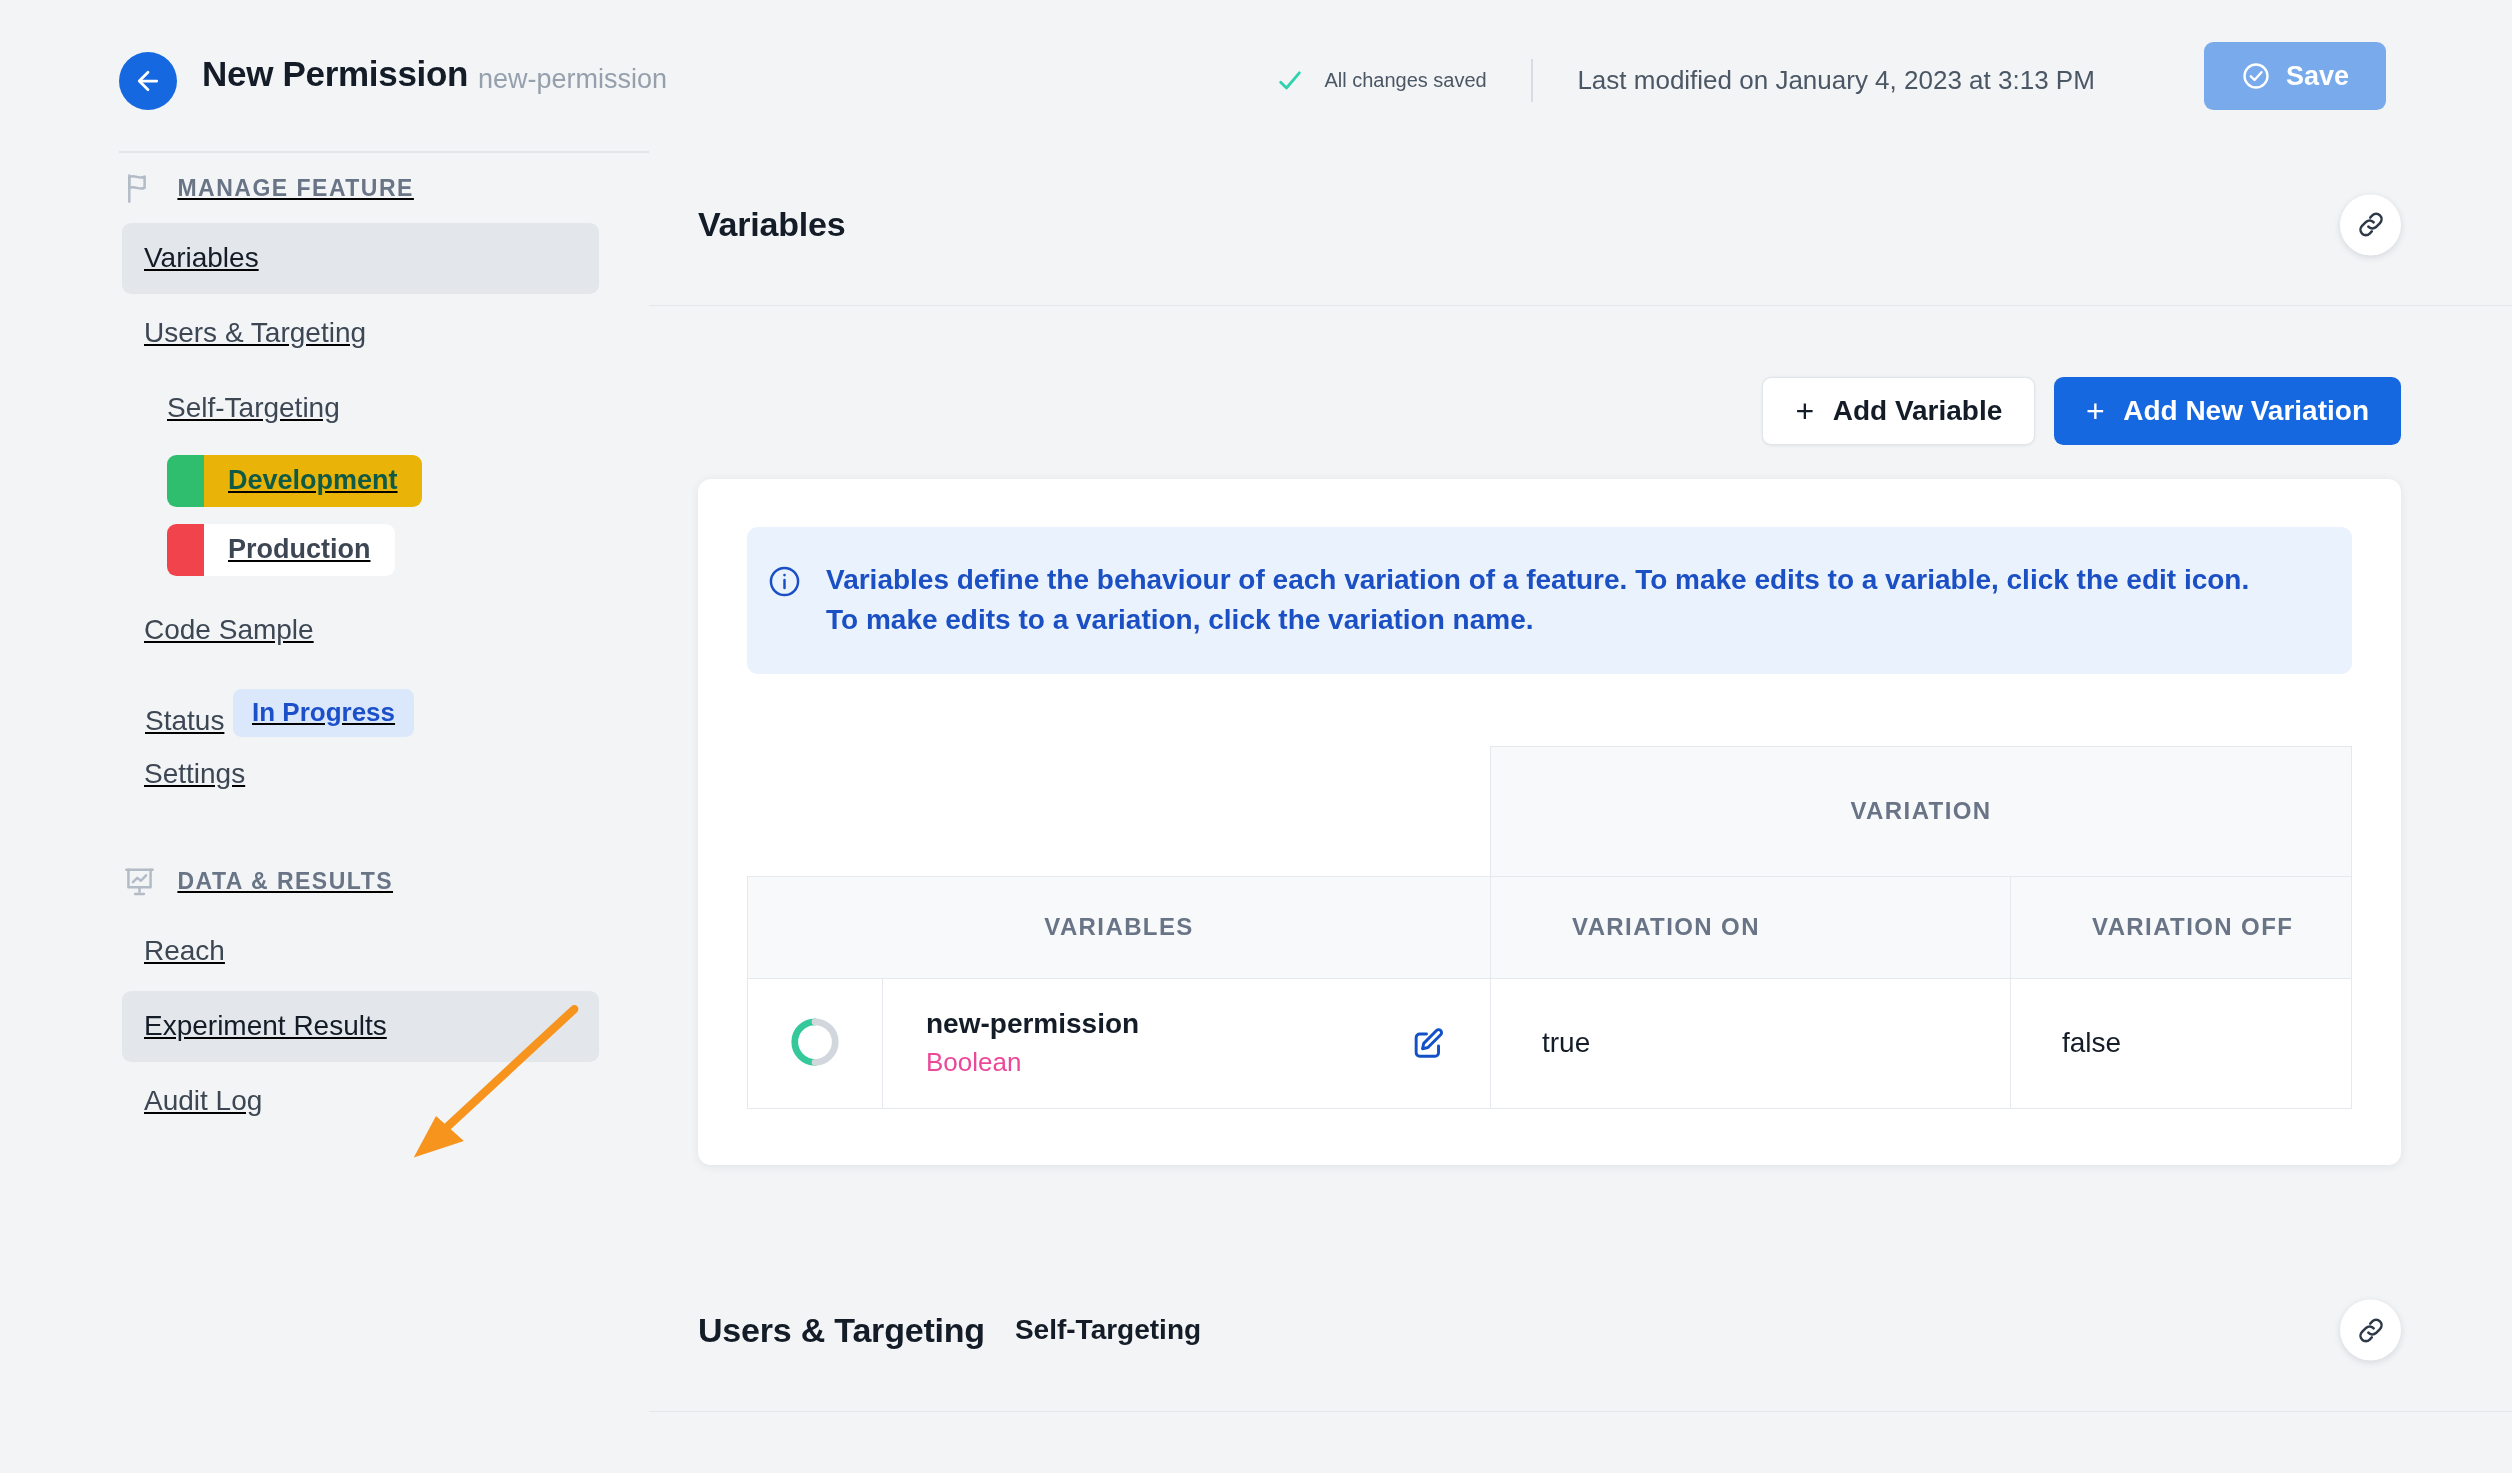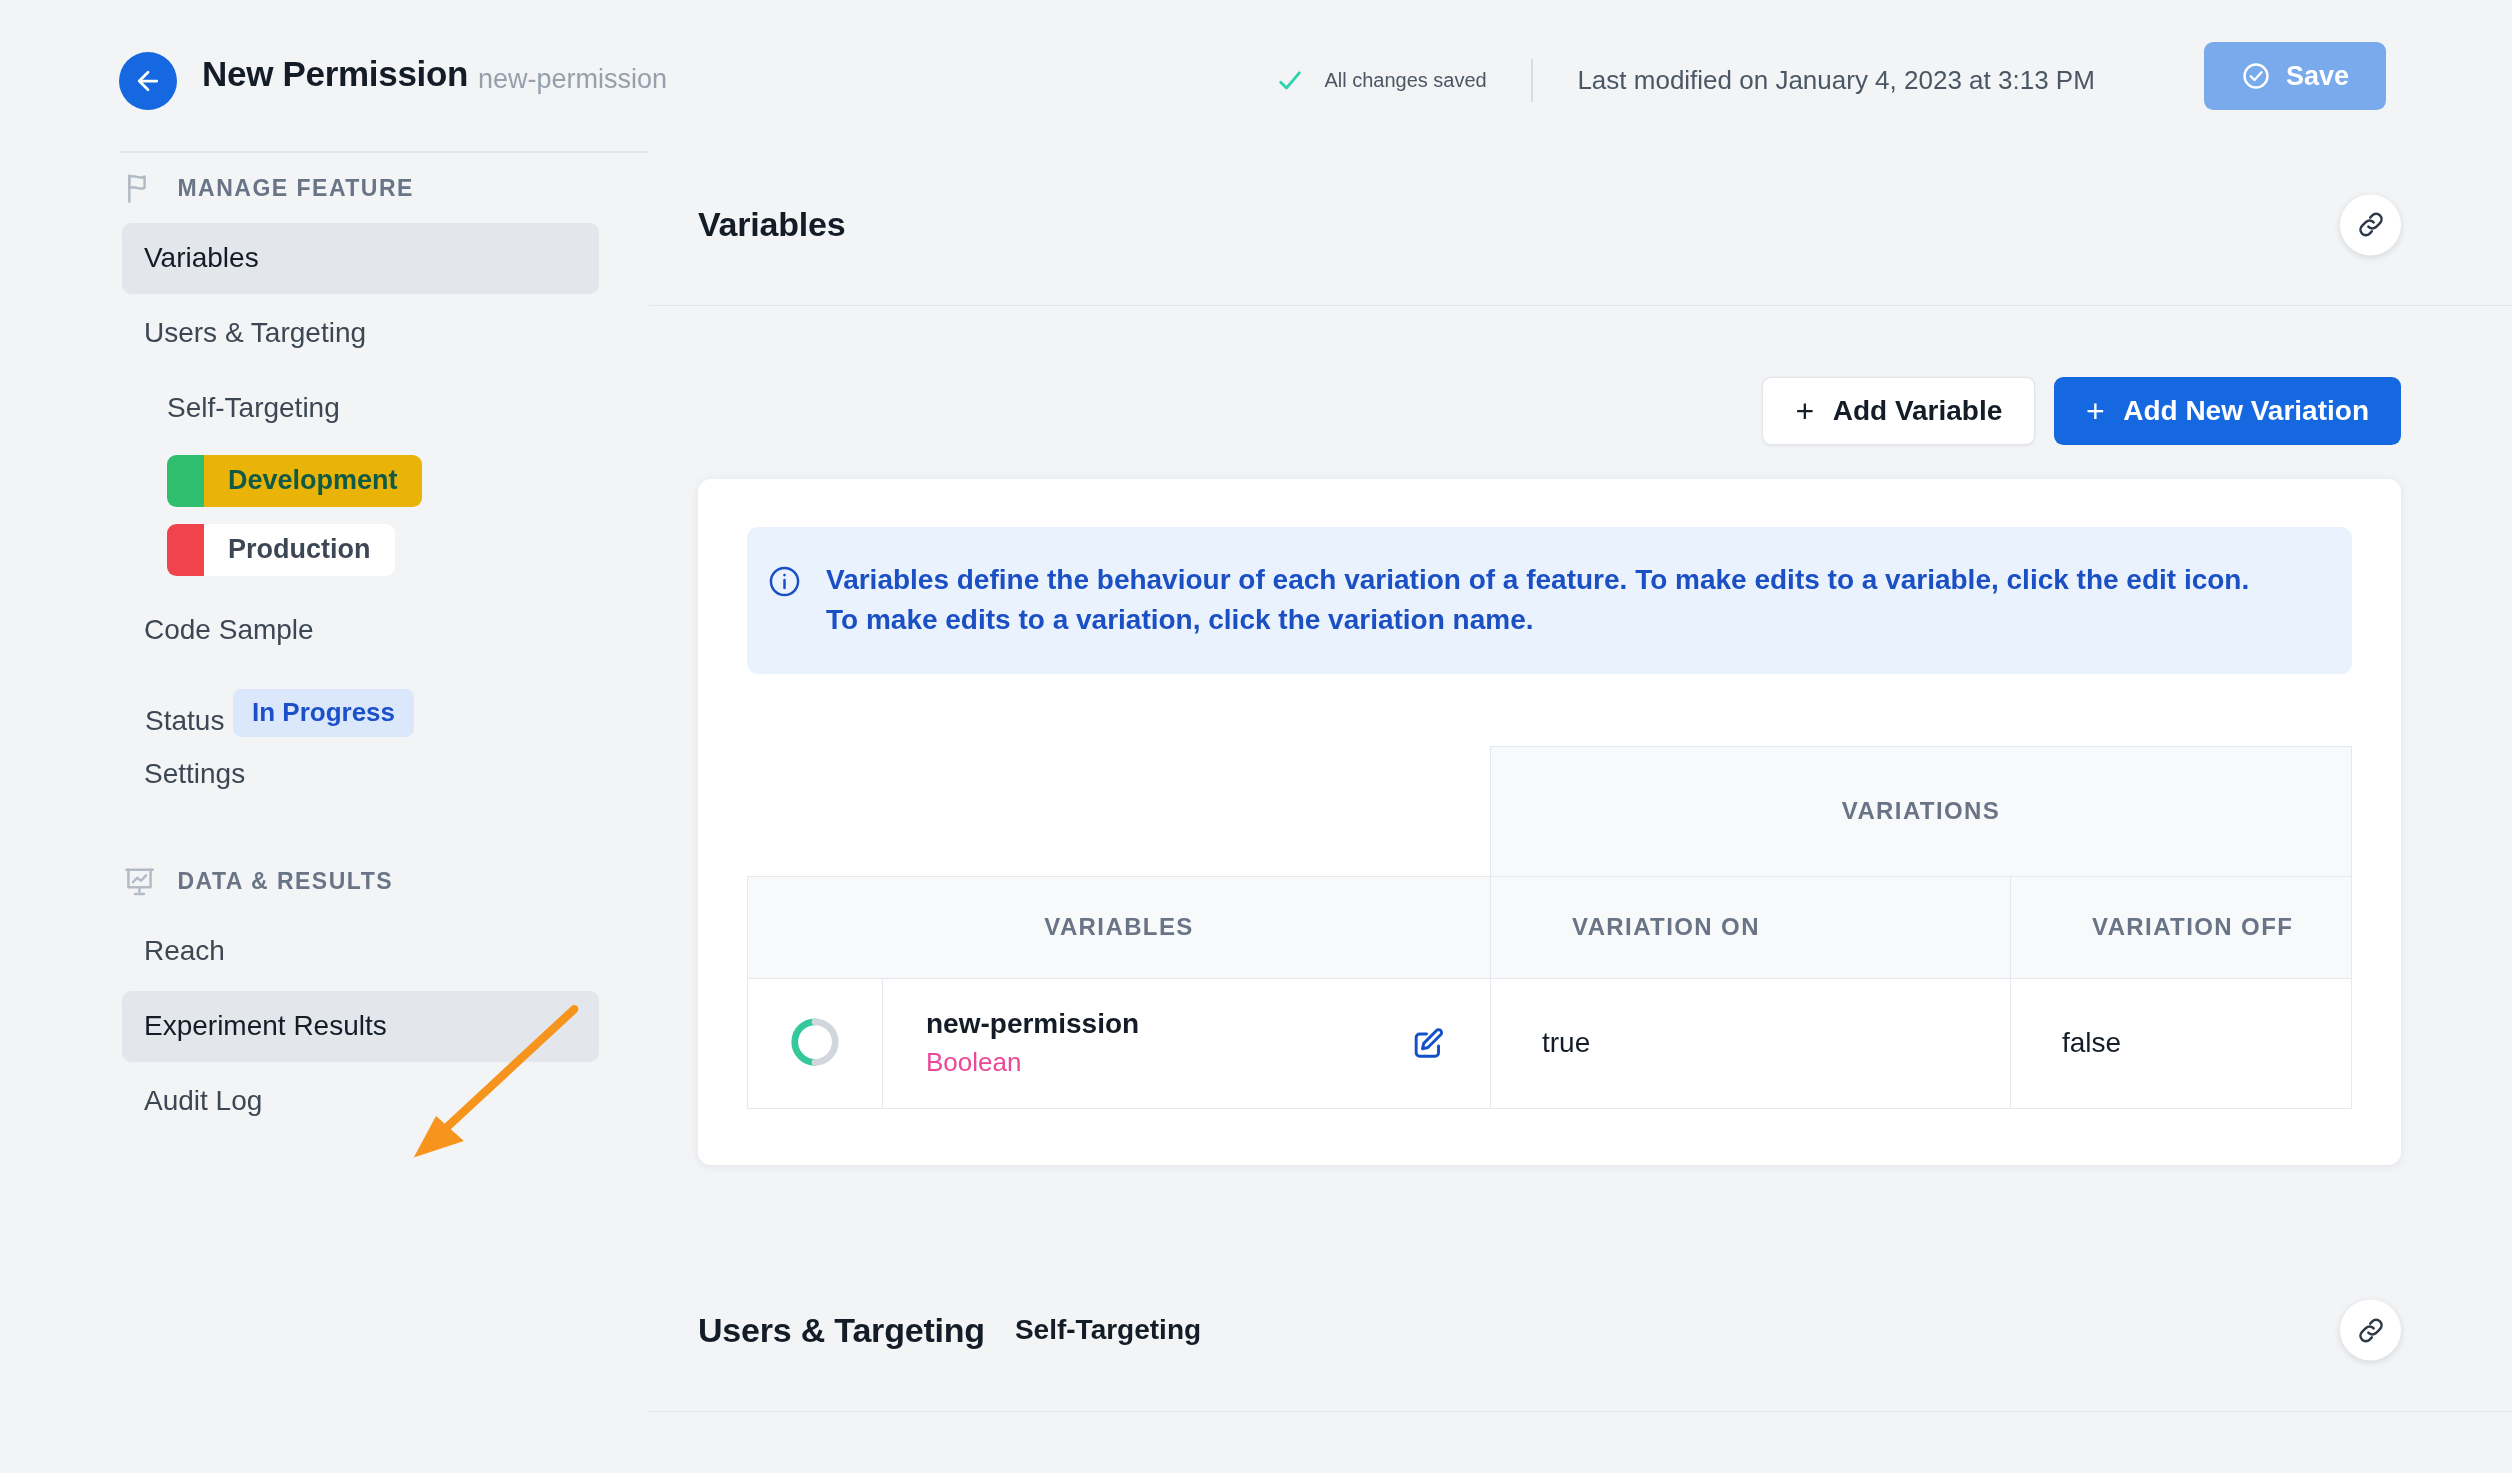--- a/index.html
+++ b/index.html
@@ -48,21 +48,21 @@
     background: #78aaec; border: none; cursor: pointer;
     display: flex; align-items: center; justify-content: center; gap: 15px;
   }
   .save-btn .lbl { font-size: 27px; font-weight: bold; color: #ffffff; }
   .topbar-sep {
     position: absolute; left: 119px; top: 143px; width: 2273px; height: 1.9px;
     background: #e2e6eb;
   }
 
   
-  .sidebar { position: absolute; left: 0; top: 144px; width: 649px; height: 1329px; }
+  .sidebar { position: absolute; left: 0; top: 144px; width: 649px; height: 1329px; text-decoration: underline; }
   .side-section {
     display: flex; align-items: center; gap: 20.4px;
     padding-left: 122px; height: 54px;
   }
   .side-section .label {
     font-size: 23px; font-weight: bold; letter-spacing: 1.5px; color: #697586;
   }
   .nav-item {
     position: relative; display: flex; align-items: center;
     height: 71px; border-radius: 9.3px;
@@ -317,21 +317,21 @@
           <circle cx="12" cy="7.6" r="0.9" fill="#1b4fc4" stroke="none"></circle>
         </svg>
         <div class="txt">Variables define the behaviour of each variation of a feature. To make edits to a variable, click the edit icon. To make edits to a variation, click the variation name.</div>
       </div>
 
       <table class="vtable">
         <thead>
           <tr>
             <td class="spacer-cell" style="width:135px;"></td>
             <td class="spacer-cell" style="width:608px;"></td>
-            <th class="group" colspan="2">VARIATIONS</th>
+            <th class="group" colspan="2">VARIATION</th>
           </tr>
           <tr>
             <th class="col center" colspan="2">VARIABLES</th>
             <th class="col" style="width:520px;">VARIATION ON</th>
             <th class="col">VARIATION OFF</th>
           </tr>
         </thead>
         <tbody>
           <tr>
             <td class="cell-gauge">

